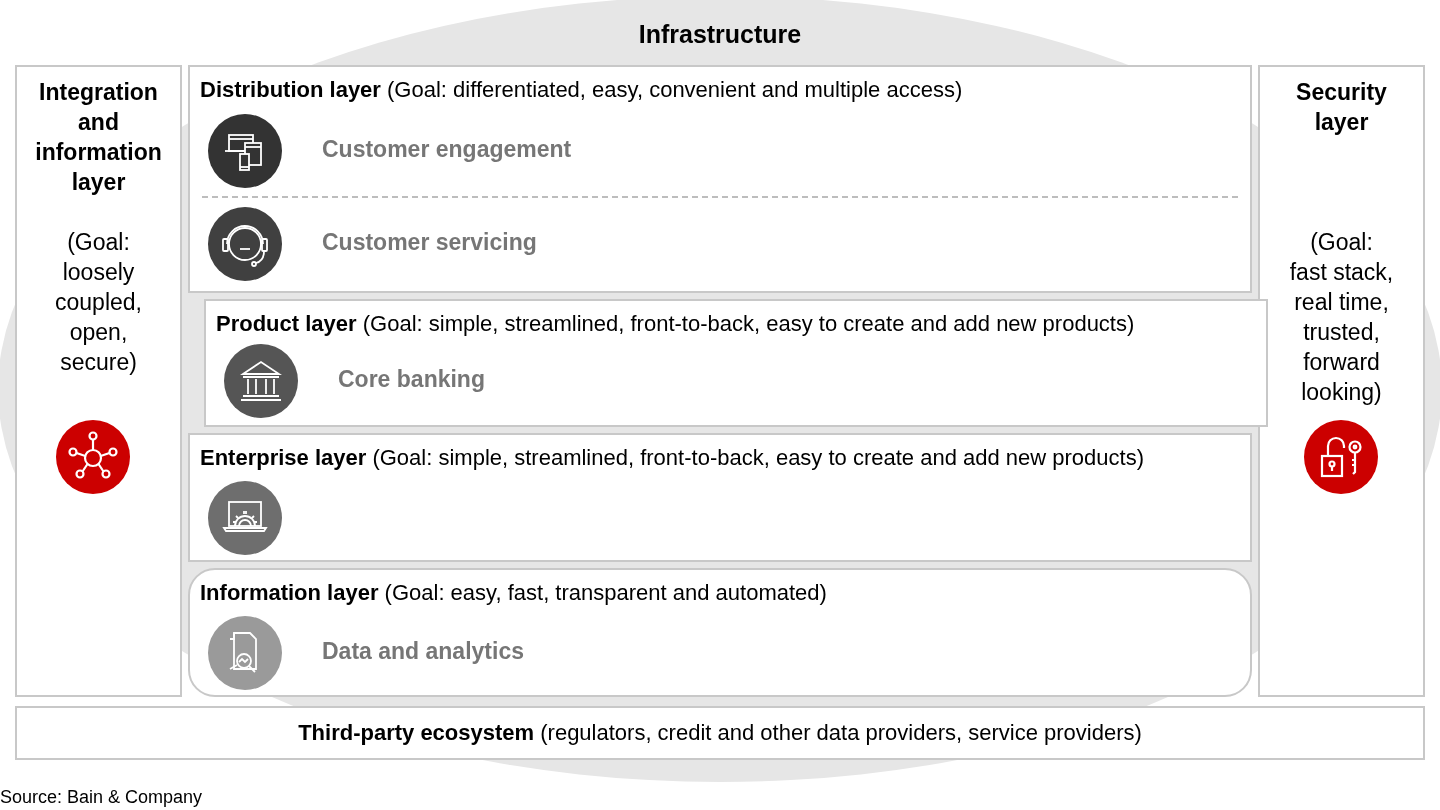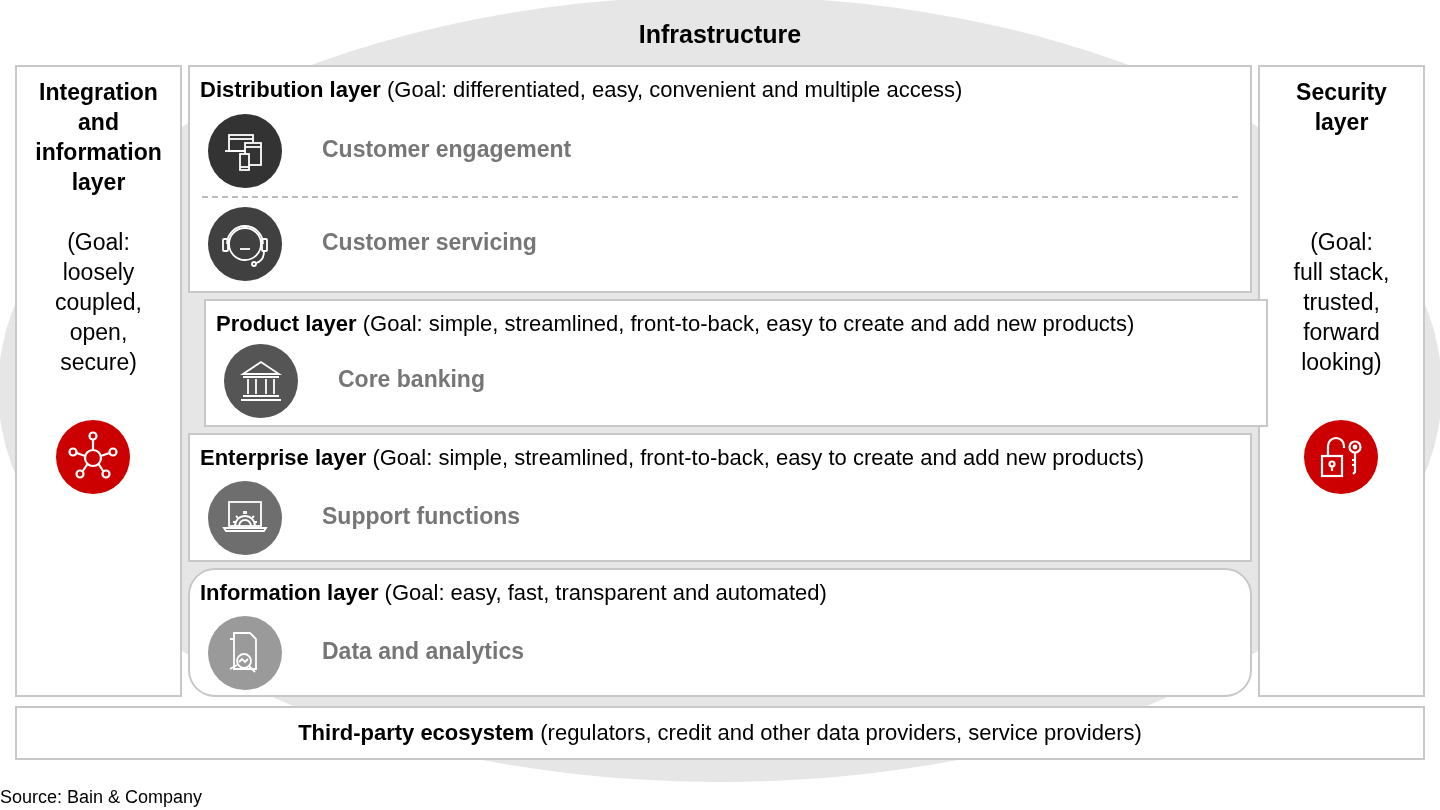--- a/index.html
+++ b/index.html
@@ -93,21 +93,22 @@
   </div>
 </div>
 
 <div class="box" style="left:1258px; top:65px; width:167px; height:632px;">
   <div class="side-title" style="margin-top:10px;">
     <div>Security</div>
     <div>layer</div>
   </div>
   <div class="side-goal" style="margin-top:90px;">
     <div>(Goal:</div>
-    <div>full stack,</div>
+    <div>fast stack,</div>
+    <div>real time,</div>
     <div>trusted,</div>
     <div>forward</div>
     <div>looking)</div>
   </div>
   <div class="red-icon" style="left:44px; top:353px;">
     <svg viewBox="0 0 74 74" fill="none" stroke="#fff" stroke-width="2.2">
       <path d="M24 36 V26 a8 8 0 0 1 16 0 V28"></path>
       <rect x="18" y="36" width="20" height="20"></rect>
       <circle cx="28" cy="44" r="2.5"></circle>
       <line x1="28" y1="46.5" x2="28" y2="51"></line>
@@ -181,21 +182,20 @@
   <div class="item" style="top:46px;">
     <div class="circ" style="background:#6e6e6e;">
       <svg viewBox="0 0 74 74" fill="none" stroke="#fff" stroke-width="1.8">
         <rect x="21" y="21" width="32" height="24"></rect>
         <path d="M16 47 h42 l-2 3 h-38 z"></path>
         <path d="M27 45 a10 10 0 0 1 20 0"></path>
         <path d="M31 45 a6 6 0 0 1 12 0"></path>
         <path d="M36 30 v3 M38 30 v3 M28 35 l2 2 M46 35 l-2 2 M25 41 h3 M49 41 h-3"></path>
       </svg>
     </div>
-    <div class="label">Support functions</div>
   </div>
 </div>
 
 <div class="box" style="left:188px; top:568px; width:1064px; height:129px;border-radius:27px;">
   <div class="layer-head">
     <b>Information layer</b><span> (Goal: easy, fast, transparent and automated)</span>
   </div>
   <div class="item" style="top:46px;">
     <div class="circ" style="background:#9a9a9a;">
       <svg viewBox="0 0 74 74" fill="none" stroke="#fff" stroke-width="1.8">

